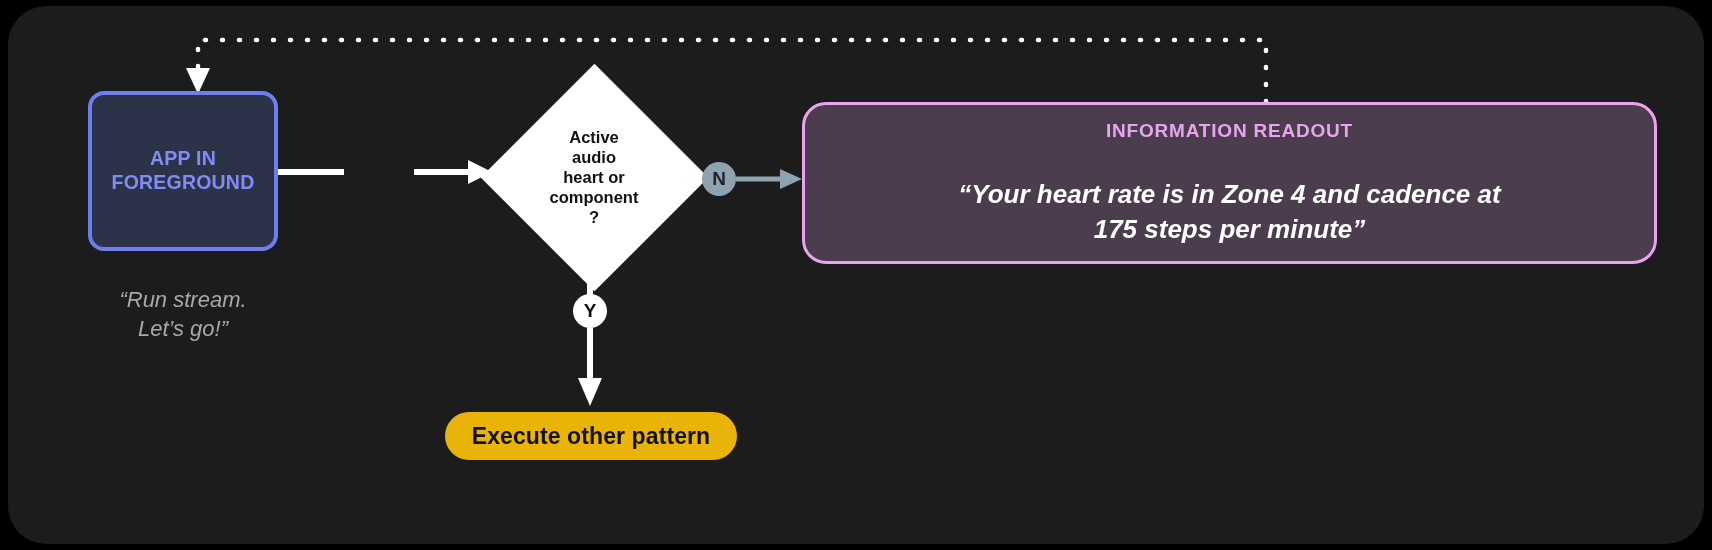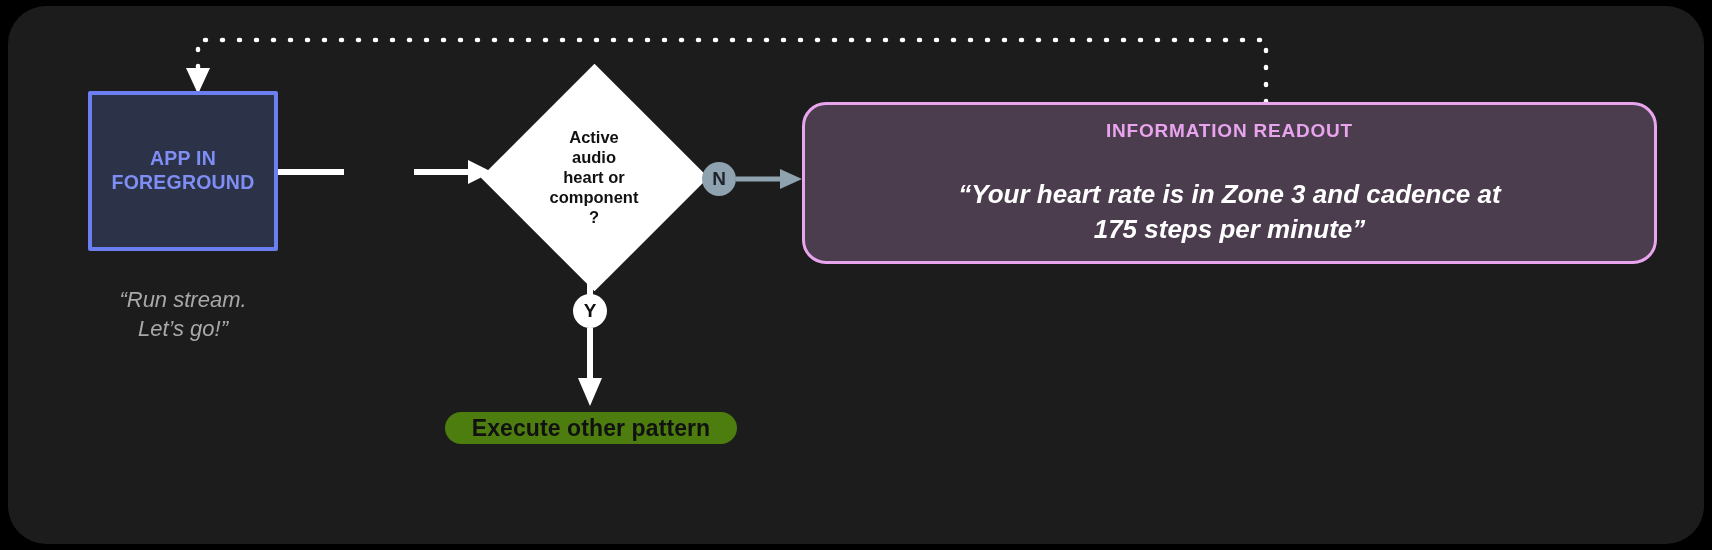--- a/index.html
+++ b/index.html
@@ -41,21 +41,21 @@
 
   
   .node-app {
     position: absolute;
     left: 80px;
     top: 85px;
     width: 190px;
     height: 160px;
     background: #2c3247;
     border: 4px solid #6b7ff0;
-    border-radius: 2px;
+    border-radius: 16px;
     display: flex;
     align-items: center;
     justify-content: center;
     box-sizing: border-box;
   }
   .node-app-label {
     color: #7f8ef5;
     font-size: 19.5px;
     font-weight: bold;
     line-height: 1.22;
@@ -192,22 +192,22 @@
     text-align: center;
     white-space: pre-line;
   }
 
   
   .node-pill {
     position: absolute;
     left: 437px;
     top: 406px;
     width: 292px;
-    height: 32px;
-    background: #4d7c0f;
+    height: 48px;
+    background: #eab308;
     border-radius: 24px;
     display: flex;
     align-items: center;
     justify-content: center;
   }
   .pill-label {
     color: #111111;
     font-size: 23px;
     font-weight: bold;
     letter-spacing: 0.1px;
@@ -254,21 +254,21 @@
 component
 ?</div>
     </div>
 
     <div class="badge badge-n">N</div>
 
     <div class="badge badge-y">Y</div>
 
     <div class="node-readout">
       <div class="readout-title">INFORMATION READOUT</div>
-      <div class="readout-body">“Your heart rate is in Zone 3 and cadence at
+      <div class="readout-body">“Your heart rate is in Zone 4 and cadence at
 175 steps per minute”</div>
     </div>
 
     <div class="node-pill">
       <div class="pill-label">Execute other pattern</div>
     </div>
 
   </div>
 </div>
 

